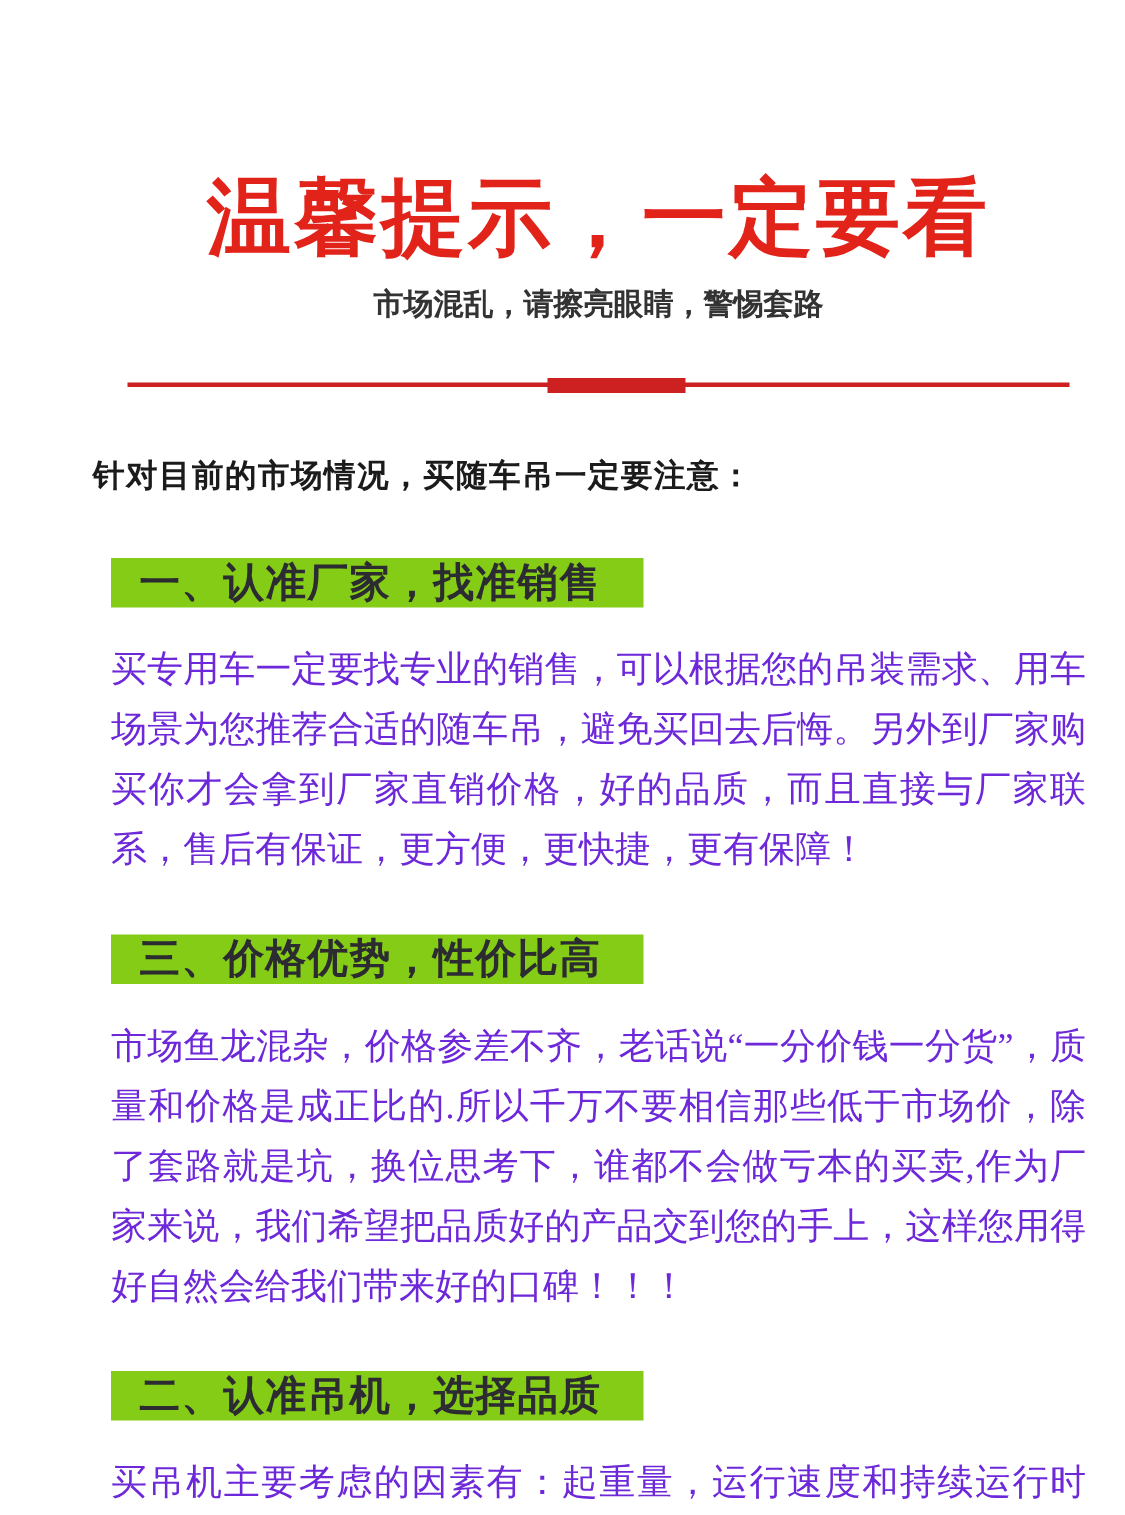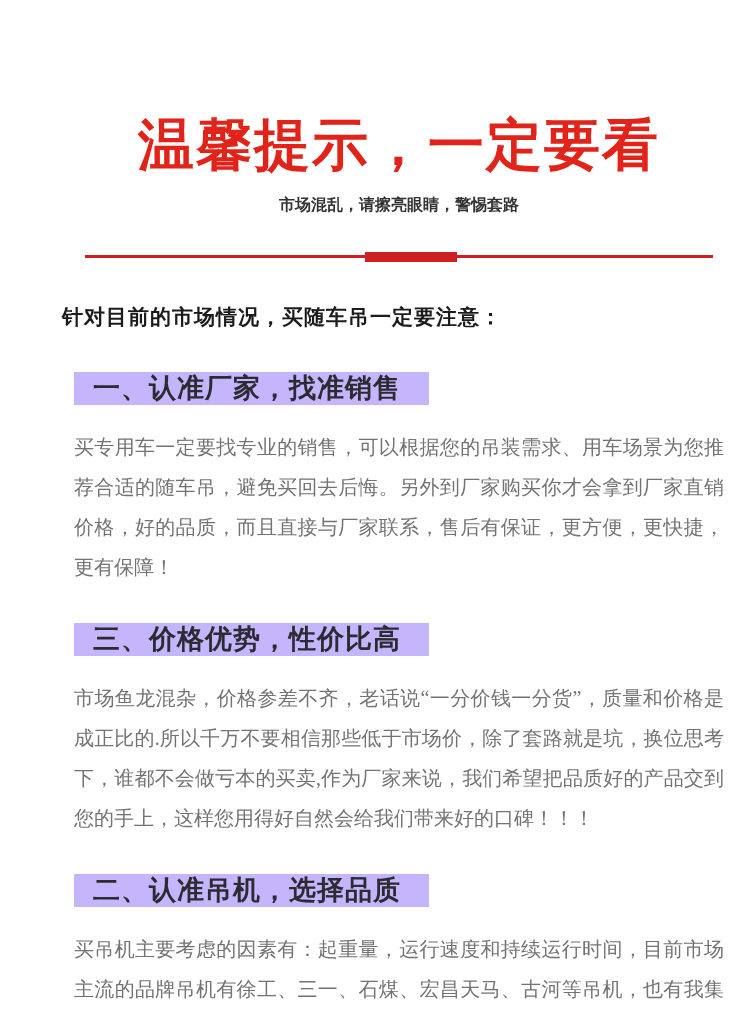--- a/index.html
+++ b/index.html
@@ -21,22 +21,22 @@
   .main-title {
     font-family: "Liberation Sans", "DejaVu Sans", sans-serif;
     font-size: 56px;
     line-height: 62px;
     font-weight: 900;
     letter-spacing: 2px;
     color: #e2231a;
   }
   .subtitle {
     margin-top: 16px;
-    font-family: Liberation Serif, serif;
-    font-size: 16px;
+    font-family: Liberation Mono, monospace;
+    font-size: 20px;
     line-height: 26px;
     font-weight: 700;
     color: #333333;
   }
 
   
   .divider {
     position: relative;
     height: 10px;
     margin: 22px 37px 0 37px;
@@ -65,36 +65,36 @@
     margin-top: 48px;
     font-size: 21px;
     line-height: 38px;
     font-weight: 700;
     color: #1b1b1b;
     letter-spacing: 1px;
   }
   .section-bar {
     display: inline-block;
     margin-top: 24px;
-    background: #c4b5fd;
+    background: #84cc16;
     padding: 3px 16px 3px 7px;
   }
   .section-heading {
     font-size: 27px;
     line-height: 27px;
     font-weight: 700;
     color: #2b2b31;
     letter-spacing: 1px;
     white-space: nowrap;
   }
   .section-paragraph {
     margin-top: 10px;
-    font-size: 20px;
+    font-size: 24px;
     line-height: 40px;
-    color: #737373;
+    color: #6d28d9;
     text-align: justify;
     text-justify: inter-ideograph;
   }
   .section { display: block; }
 </style>
 </head>
 <body>
 
 <div class="header">
   <div class="main-title">温馨提示，一定要看</div>

